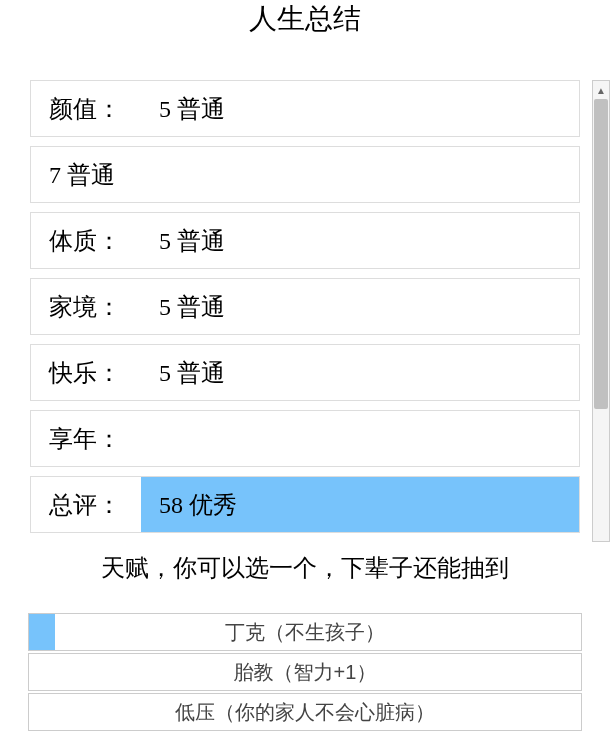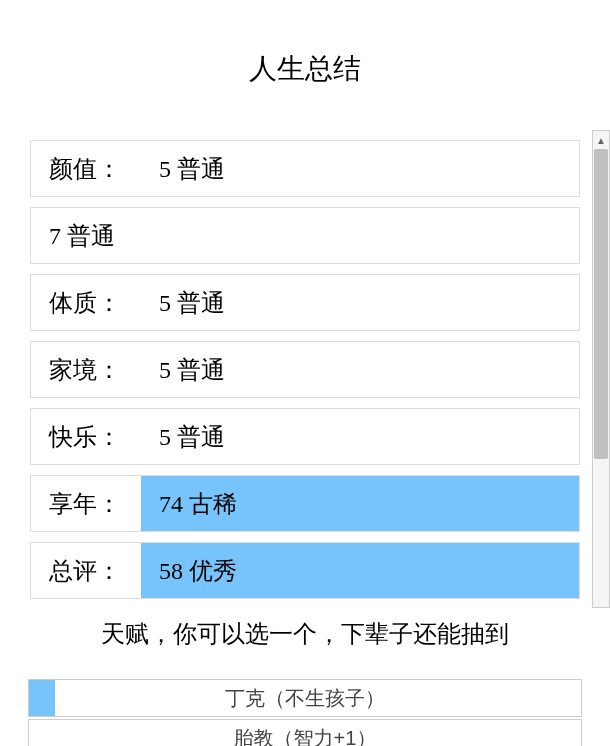--- a/index.html
+++ b/index.html
@@ -12,21 +12,20 @@
       background: #ffffff;
       width: 610px;
       height: 746px;
       overflow: hidden;
     }
     .container {
       width: 100%;
       height: 100%;
       display: flex;
       flex-direction: column;
-      padding-top: 50px;
     }
     .title {
       text-align: center;
       font-size: 28px;
       color: #000;
       margin-bottom: 42px;
       font-weight: normal;
     }
     .stats-wrapper {
       display: flex;
@@ -37,21 +36,20 @@
       padding-left: 30px;
       padding-right: 12px;
     }
     .stat-row {
       display: flex;
       align-items: center;
       height: 57px;
       border: 1px solid #ddd;
       margin-bottom: 9px;
       background: #fff;
-      margin-top: 10px;
     }
     .stat-label {
       width: 110px;
       padding-left: 18px;
       font-size: 24px;
       color: #000;
     }
     .stat-value {
       flex: 1;
       height: 100%;
@@ -147,21 +145,20 @@
         <div class="stat-row">
           <div class="stat-label">家境：</div>
           <div class="stat-value">5 普通</div>
         </div>
         <div class="stat-row">
           <div class="stat-label">快乐：</div>
           <div class="stat-value">5 普通</div>
         </div>
         <div class="stat-row">
           <div class="stat-label">享年：</div>
-          <div class="stat-value highlighted">74 古稀</div>
         </div>
         <div class="stat-row">
           <div class="stat-label">总评：</div>
           <div class="stat-value highlighted">58 优秀</div>
         </div>
       </div>
     <div class="scrollbar">
       <div class="scrollbar-arrow-up">▲</div>
       <div class="scrollbar-thumb"></div>
     </div>

